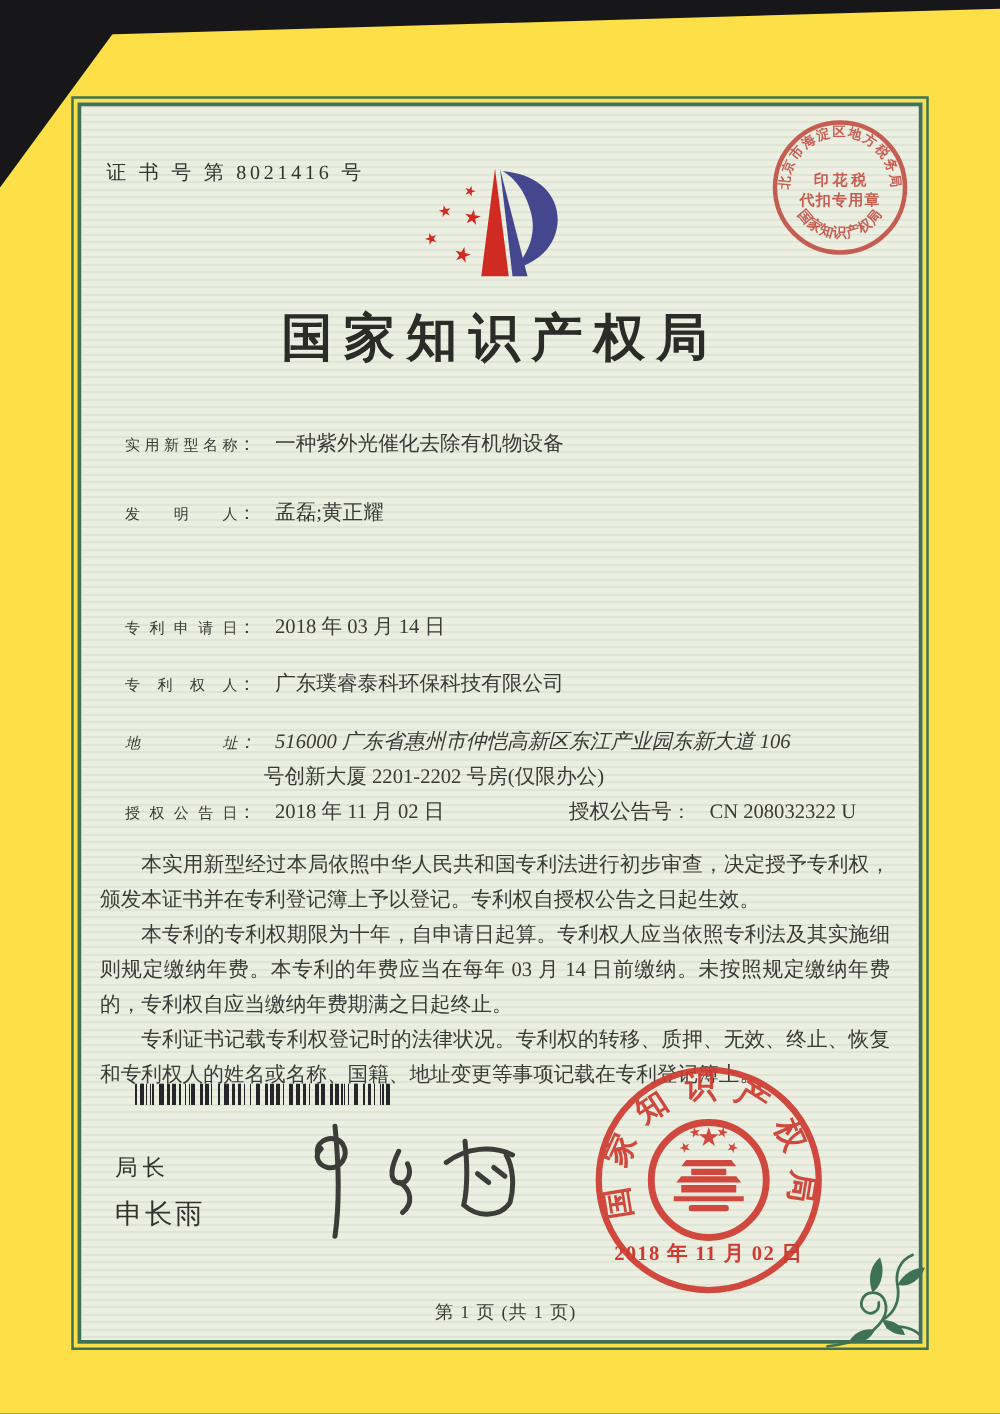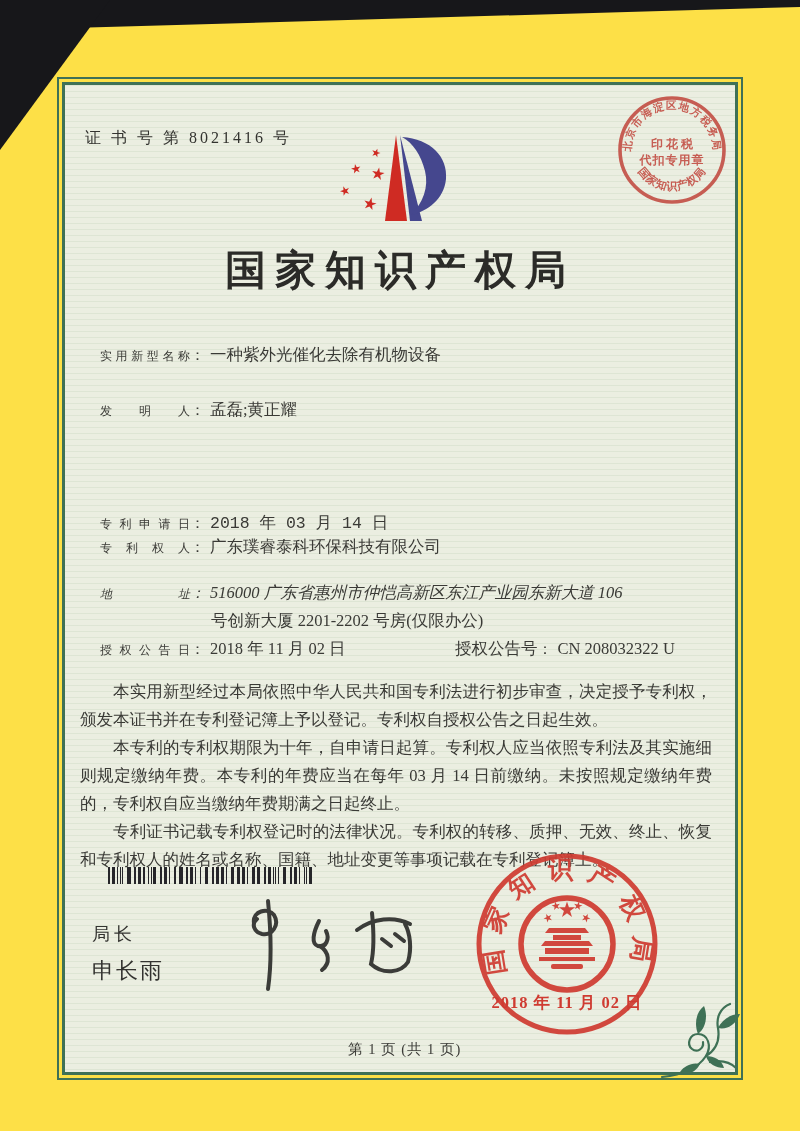--- a/index.html
+++ b/index.html
@@ -18,21 +18,21 @@
     background:
       repeating-linear-gradient(180deg, rgba(140,175,135,.14) 0 1.5px, rgba(140,175,135,0) 1.5px 6px),
       #ebeee1;}
   .cert-no{left:85px;top:128px;font-size:16px;letter-spacing:3px;color:#33332f;}
   .title{left:0;top:243px;width:800px;text-align:center;font-size:41px;font-weight:700;
     letter-spacing:9px;color:#2b2b28;}
   .field-row{left:100px;font-size:16.5px;color:#3a3a36;white-space:nowrap;}
   .flabel{display:inline-block;width:90px;font-size:12px;text-align:justify;text-align-last:justify;
     vertical-align:baseline;}
   .colon{font-size:15px;}
-  .fvalue{margin-left:5px;}
+  .fvalue{margin-left:15px;}
   .addr2{left:211px;font-size:16.5px;color:#3a3a36;white-space:nowrap;}
   .grant-right{left:455px;font-size:16.5px;color:#3a3a36;white-space:nowrap;}
   .body-text{left:80px;top:678px;width:632px;font-size:16.5px;line-height:28px;color:#3a3a36;
     text-align:justify;}
   .body-text p{margin:0;text-indent:2em;}
   .barcode{left:108px;top:867px;width:204px;height:17px;
     background-image:
       repeating-linear-gradient(90deg,#26262a 0 2px,rgba(0,0,0,0) 2px 4px,#26262a 4px 7px,rgba(0,0,0,0) 7px 9px,#26262a 9px 10px,rgba(0,0,0,0) 10px 14px,#26262a 14px 15px,rgba(0,0,0,0) 15px 19px,#26262a 19px 22px,rgba(0,0,0,0) 22px 26px),
       repeating-linear-gradient(90deg,rgba(0,0,0,0) 0 5px,#26262a 5px 6px,rgba(0,0,0,0) 6px 12px,#26262a 12px 13px,rgba(0,0,0,0) 13px 21px,#26262a 21px 23px,rgba(0,0,0,0) 23px 31px);}
   .signer-title{left:92px;top:922px;font-size:18px;letter-spacing:4px;color:#333330;
@@ -98,21 +98,21 @@
   </svg>
 
   <div class="abs title">国家知识产权局</div>
 
   <div class="abs field-row" style="top:344px;">
     <span class="flabel">实用新型名称</span><span class="colon">：</span><span class="fvalue">一种紫外光催化去除有机物设备</span>
   </div>
   <div class="abs field-row" style="top:399px;">
     <span class="flabel">发明人</span><span class="colon">：</span><span class="fvalue">孟磊;黄正耀</span>
   </div>
-  <div class="abs field-row" style="top:512px;font-family:Liberation Mono, monospace;">
+  <div class="abs field-row" style="top:490px;">
     <span class="flabel">专利申请日</span><span class="colon">：</span><span class="fvalue">2018 年 03 月 14 日</span>
   </div>
   <div class="abs field-row" style="top:536px;">
     <span class="flabel">专利权人</span><span class="colon">：</span><span class="fvalue">广东璞睿泰科环保科技有限公司</span>
   </div>
   <div class="abs field-row" style="top:582px;font-style:italic;">
     <span class="flabel">地址</span><span class="colon">：</span><span class="fvalue">516000 广东省惠州市仲恺高新区东江产业园东新大道 106</span>
   </div>
   <div class="abs addr2" style="top:610px;">号创新大厦 2201-2202 号房(仅限办公)</div>
 

